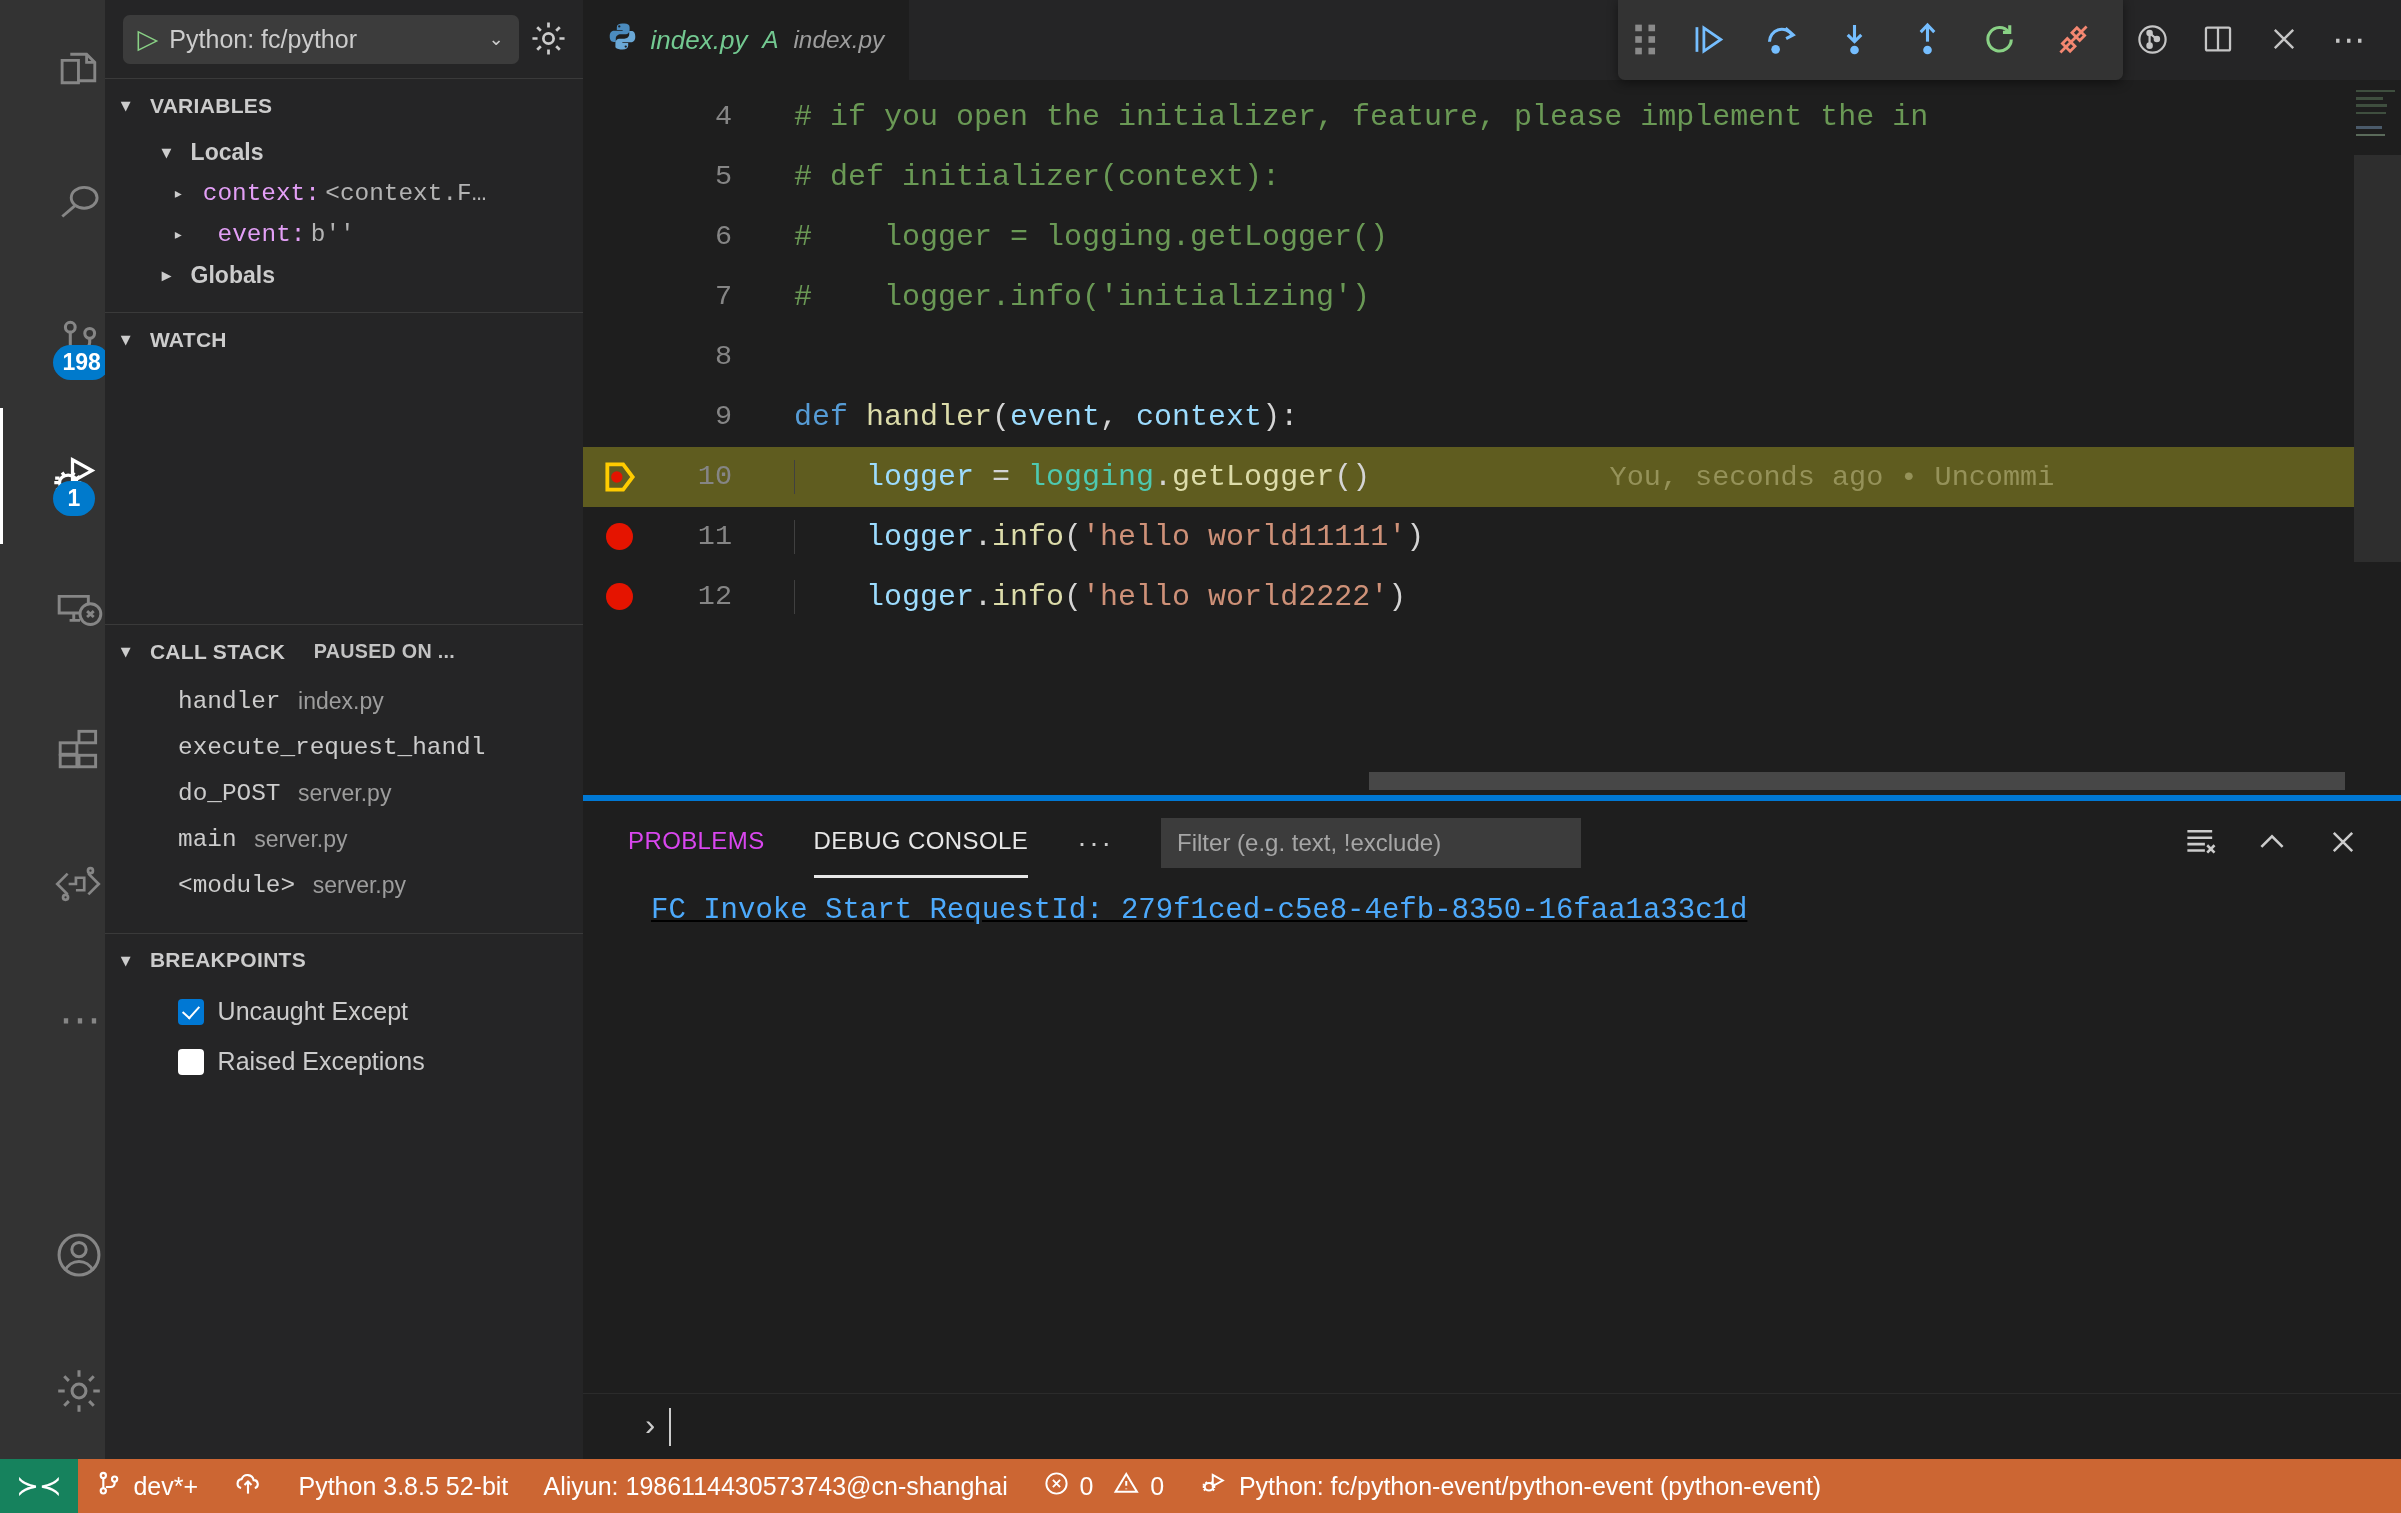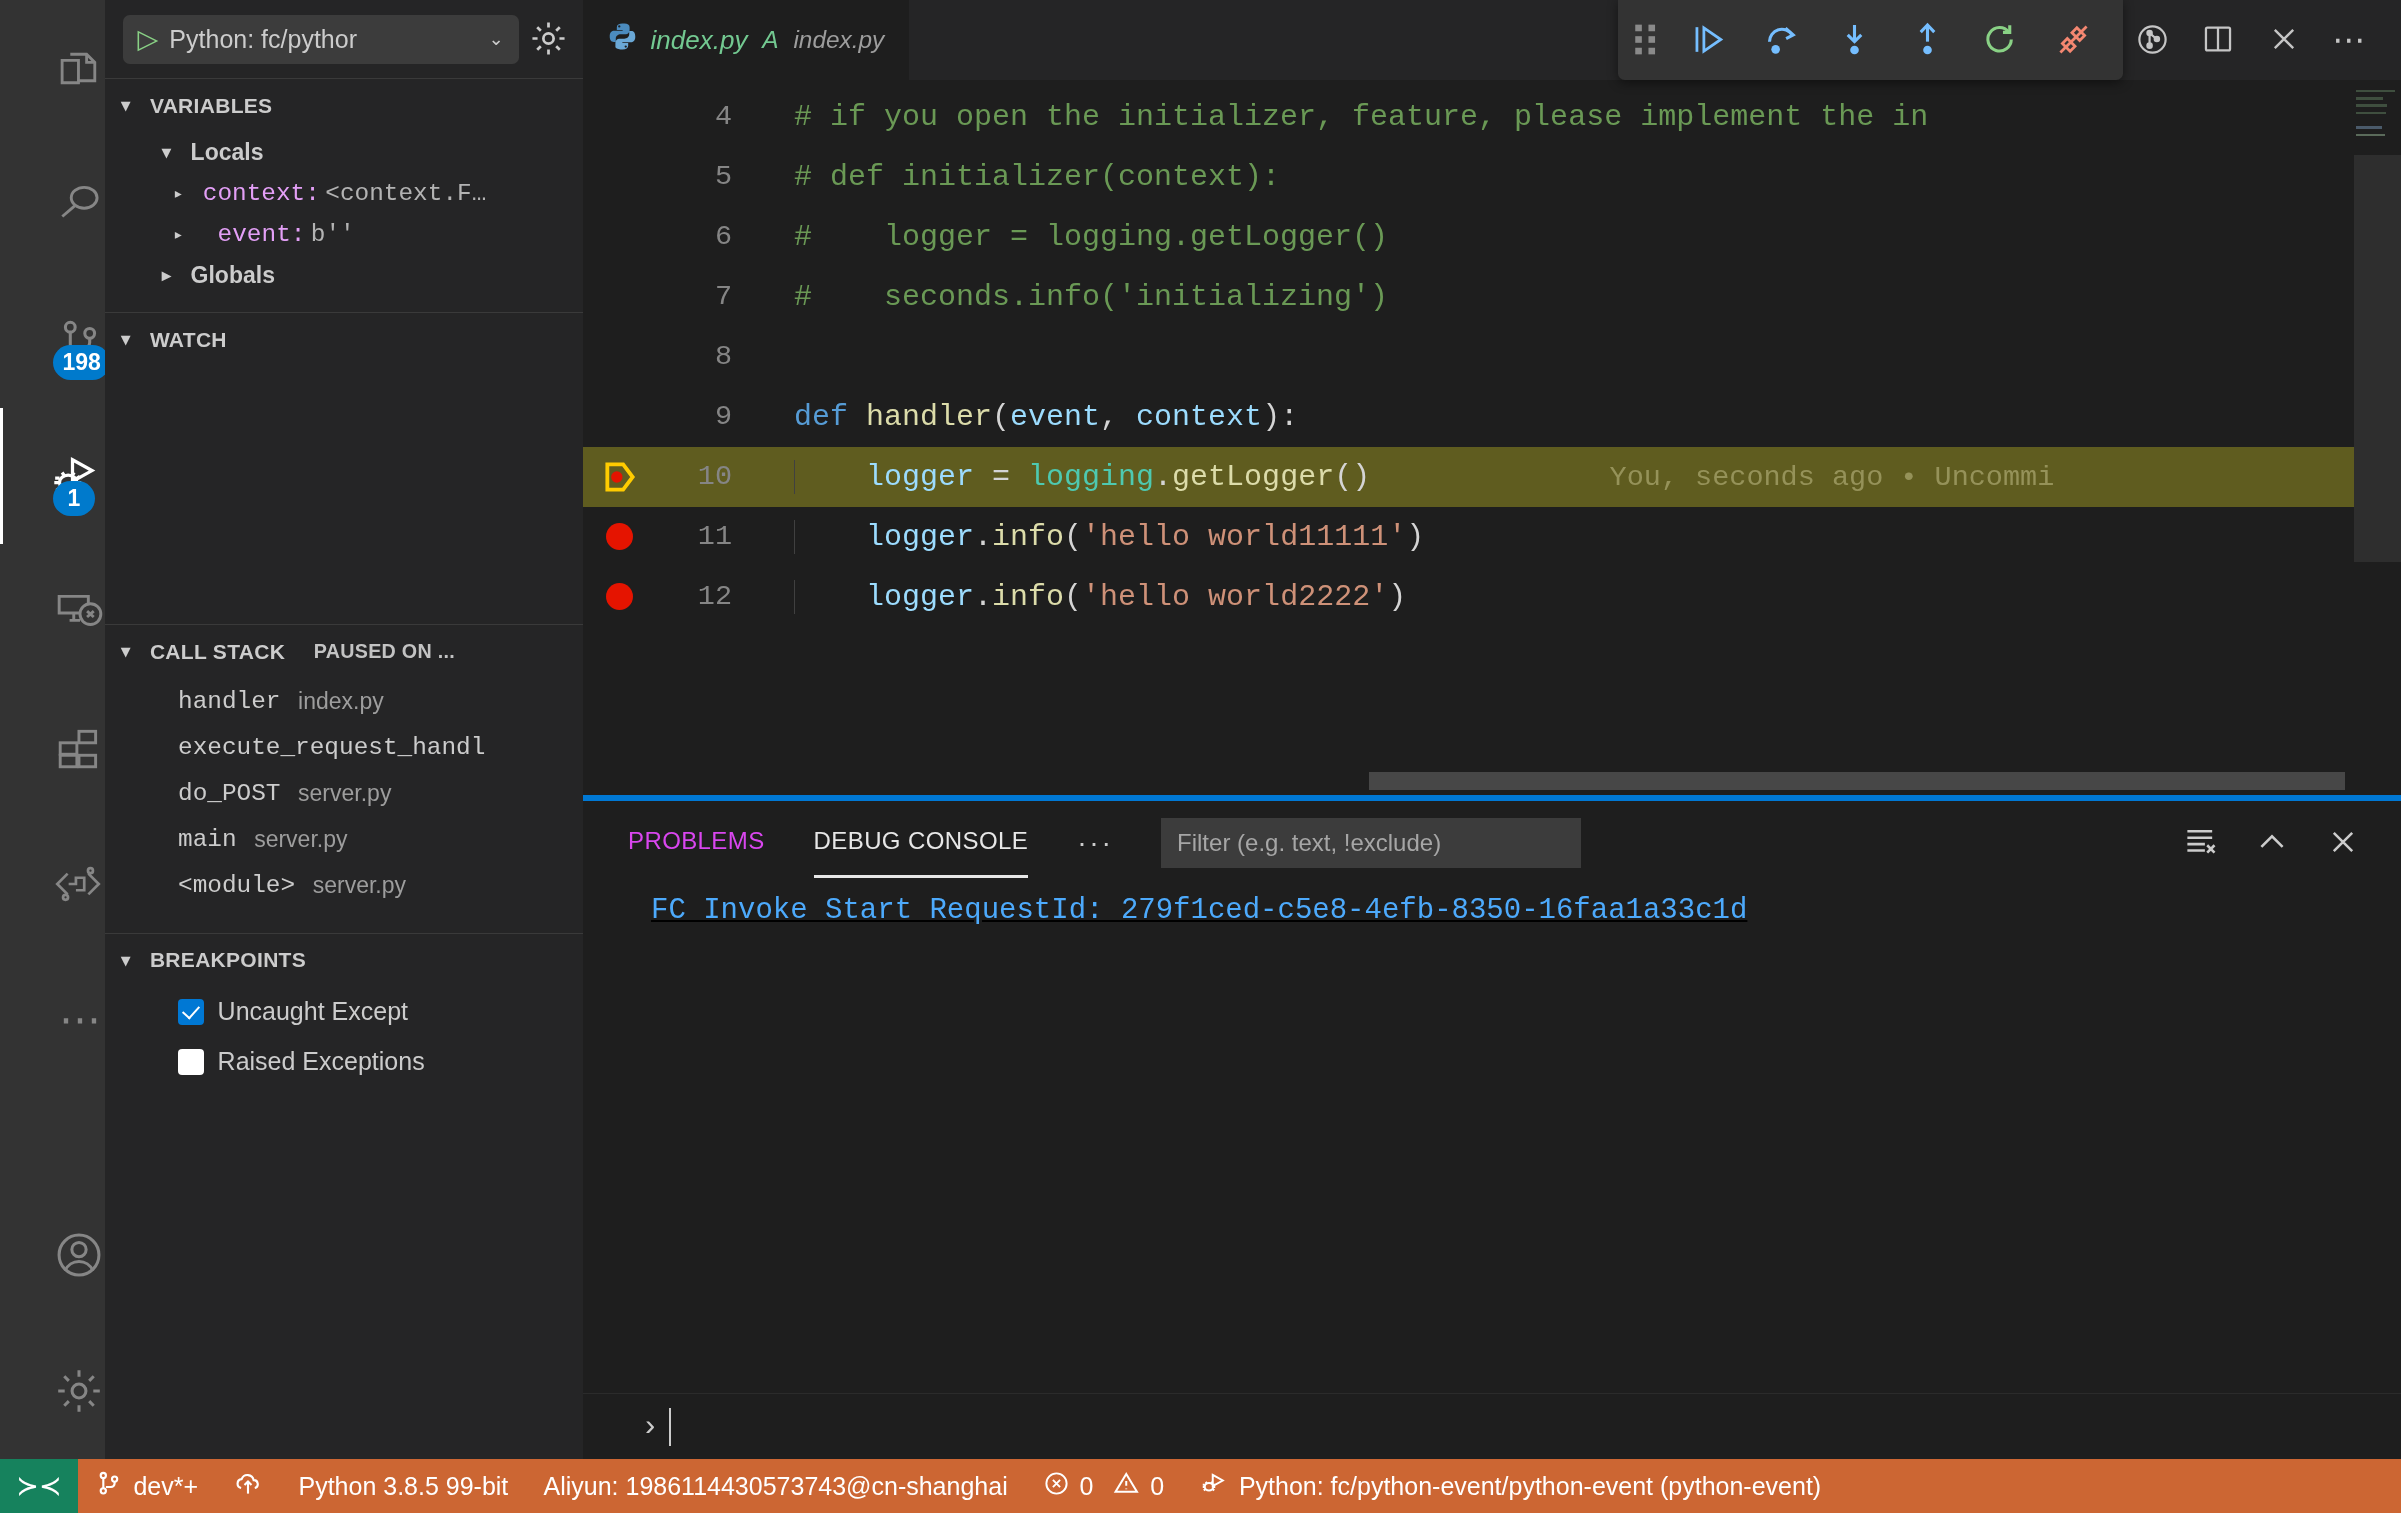--- a/index.html
+++ b/index.html
@@ -616,21 +616,21 @@
             </span>
           </div>
         </div>
       </div>
 
       <div class="editor-body">
         <div class="code-lines" id="code-lines">
             <div class="cline"><div class="gutter-glyph"></div><div class="lnum">4</div><div class="code-text"><span class="tok-comment"># if you open the initializer, feature, please implement the in</span></div></div>
             <div class="cline"><div class="gutter-glyph"></div><div class="lnum">5</div><div class="code-text"><span class="tok-comment"># def initializer(context):</span></div></div>
             <div class="cline"><div class="gutter-glyph"></div><div class="lnum">6</div><div class="code-text"><span class="tok-comment">#    logger = logging.getLogger()</span></div></div>
-            <div class="cline"><div class="gutter-glyph"></div><div class="lnum">7</div><div class="code-text"><span class="tok-comment">#    seconds.info('initializing')</span></div></div>
+            <div class="cline"><div class="gutter-glyph"></div><div class="lnum">7</div><div class="code-text"><span class="tok-comment">#    logger.info('initializing')</span></div></div>
             <div class="cline"><div class="gutter-glyph"></div><div class="lnum">8</div><div class="code-text"></div></div>
             <div class="cline"><div class="gutter-glyph"></div><div class="lnum">9</div><div class="code-text"><span class="tok-kw">def </span><span class="tok-fn">handler</span><span class="tok-plain">(</span><span class="tok-var">event</span><span class="tok-plain">, </span><span class="tok-var">context</span><span class="tok-plain">):</span></div></div>
             <div class="cline current"><div class="gutter-glyph"><svg width="38" height="38" viewBox="0 0 24 24">
                   <path d="M4 4h10l6 8-6 8H4z" fill="none" stroke="#ffcc00" stroke-width="2.4"></path>
                   <circle cx="10" cy="12" r="3.6" fill="#e51400"></circle>
                 </svg></div><div class="lnum">10</div><div class="code-text"><div class="indent-guide"></div><span class="tok-plain">    </span><span class="tok-var">logger</span><span class="tok-plain"> = </span><span class="tok-type">logging</span><span class="tok-dot">.</span><span class="tok-fn">getLogger</span><span class="tok-plain">()</span><span class="blame">              You, seconds ago • Uncommi</span></div></div>
             <div class="cline"><div class="gutter-glyph"><span class="bp-dot"></span></div><div class="lnum">11</div><div class="code-text"><div class="indent-guide"></div><span class="tok-plain">    </span><span class="tok-var">logger</span><span class="tok-dot">.</span><span class="tok-fn">info</span><span class="tok-plain">(</span><span class="tok-str">'hello world11111'</span><span class="tok-plain">)</span></div></div>
             <div class="cline"><div class="gutter-glyph"><span class="bp-dot"></span></div><div class="lnum">12</div><div class="code-text"><div class="indent-guide"></div><span class="tok-plain">    </span><span class="tok-var">logger</span><span class="tok-dot">.</span><span class="tok-fn">info</span><span class="tok-plain">(</span><span class="tok-str">'hello world2222'</span><span class="tok-plain">)</span></div></div>
           </div>
 
@@ -713,21 +713,21 @@
     <div class="sb-item">
       <span>
         <svg width="30" height="30" viewBox="0 0 24 24" fill="none" stroke="currentColor" stroke-width="1.7">
           <path d="M6.5 16a3.6 3.6 0 0 1 .4-7.1 5 5 0 0 1 9.6.8 3.2 3.2 0 0 1 .9 6.3"></path>
           <path d="M12 20.5v-9"></path>
             <path d="M9.2 13.6L12 10.8l2.8 2.8"></path>
         </svg>
       </span>
     </div>
     <div class="sb-item">
-      <span>Python 3.8.5 99-bit</span>
+      <span>Python 3.8.5 52-bit</span>
     </div>
     <div class="sb-item">
       <span>Aliyun: 1986114430573743@cn-shanghai</span>
     </div>
     <div class="sb-item">
       <span>
         <svg width="27" height="27" viewBox="0 0 24 24" fill="none" stroke="currentColor" stroke-width="1.7">
           <circle cx="12" cy="12" r="9"></circle>
             <path d="M8.8 8.8l6.4 6.4M15.2 8.8l-6.4 6.4"></path>
         </svg>

